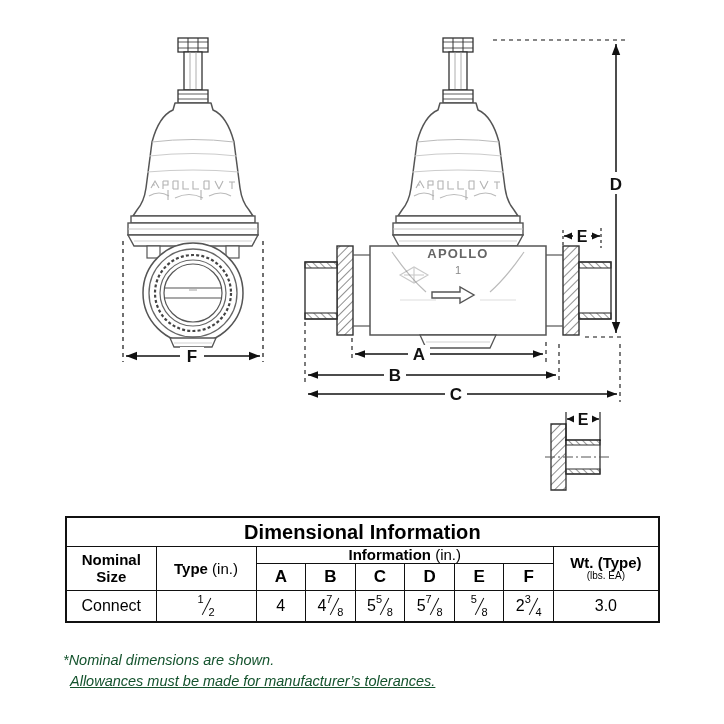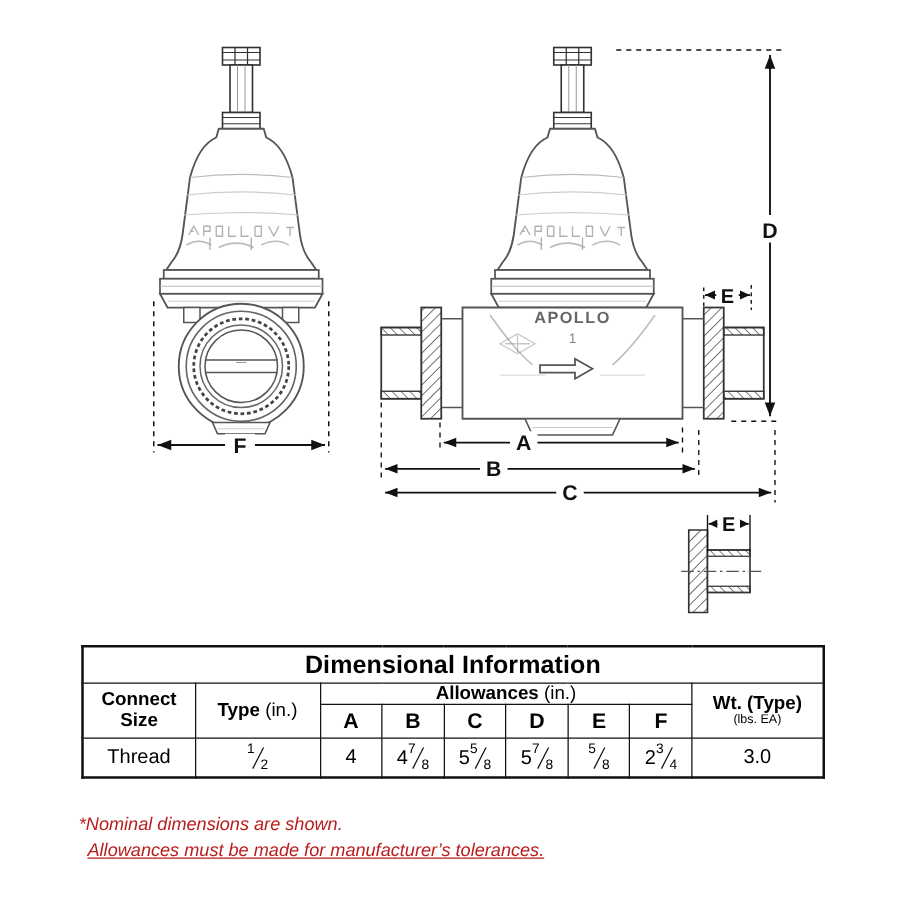--- a/index.html
+++ b/index.html
@@ -30,21 +30,21 @@
   .fr .n{position:absolute;left:0;top:-4px;font-size:11px;}
   .fr .d{position:absolute;right:0;bottom:-4px;font-size:11px;}
   .fr .b{position:absolute;left:1px;top:1px;width:15px;height:15px;}
   .fr .b:before{content:"";position:absolute;left:7px;top:-1px;width:1.4px;
       height:19px;background:#111;transform:rotate(27deg);
       transform-origin:center;}
   .whole{font-size:16px;}
 
   
   #note{position:absolute;left:63px;top:650px;width:620px;
-        font-style:italic;font-size:14.5px;line-height:1.45;color:#b91c1c;}
+        font-style:italic;font-size:14.5px;line-height:1.45;color:#14532d;}
   #note div:nth-child(2){padding-left:7px;text-decoration:underline;}
 </style>
 </head>
 <body>
 
 <div id="page">
 
   <div id="drawing">
   <svg width="724" height="505" viewBox="0 0 724 505" xmlns="http://www.w3.org/2000/svg">
     <defs>
@@ -256,46 +256,46 @@
           <col style="width:49.6px">
           <col style="width:49.6px">
         <col style="width:105px">
       </colgroup>
       <tbody>
         <tr>
           <td class="ttl" colspan="9">Dimensional Information</td>
         </tr>
         <tr>
           <td class="hd" rowspan="2">
-            <div>Connect</div>
+            <div>Nominal</div>
             <div>Size</div>
           </td>
           <td class="hd" rowspan="2">
             <span>Type</span>
             <span class="lt">(in.)</span>
           </td>
           <td class="hd" colspan="6">
-            <span>Allowances</span>
+            <span>Information</span>
             <span class="lt">(in.)</span>
           </td>
           <td class="hd" rowspan="2">
             <div>Wt. (Type)</div>
             <div class="wt-line2">(lbs. EA)</div>
           </td>
         </tr>
         <tr>
           <td class="sub">A</td>
           <td class="sub">B</td>
           <td class="sub">C</td>
           <td class="sub">D</td>
           <td class="sub">E</td>
           <td class="sub">F</td>
         </tr>
         <tr>
-          <td class="val">Thread</td>
+          <td class="val">Connect</td>
           <td class="val"><span class="fr"><span class="n">1</span><span class="b"></span><span class="d">2</span></span></td>
           <td class="val"><span class="whole">4</span></td>
           <td class="val"><span class="whole">4</span><span class="fr"><span class="n">7</span><span class="b"></span><span class="d">8</span></span></td>
           <td class="val"><span class="whole">5</span><span class="fr"><span class="n">5</span><span class="b"></span><span class="d">8</span></span></td>
           <td class="val"><span class="whole">5</span><span class="fr"><span class="n">7</span><span class="b"></span><span class="d">8</span></span></td>
           <td class="val"><span class="fr"><span class="n">5</span><span class="b"></span><span class="d">8</span></span></td>
           <td class="val"><span class="whole">2</span><span class="fr"><span class="n">3</span><span class="b"></span><span class="d">4</span></span></td>
           <td class="val">3.0</td>
         </tr>
       </tbody>

